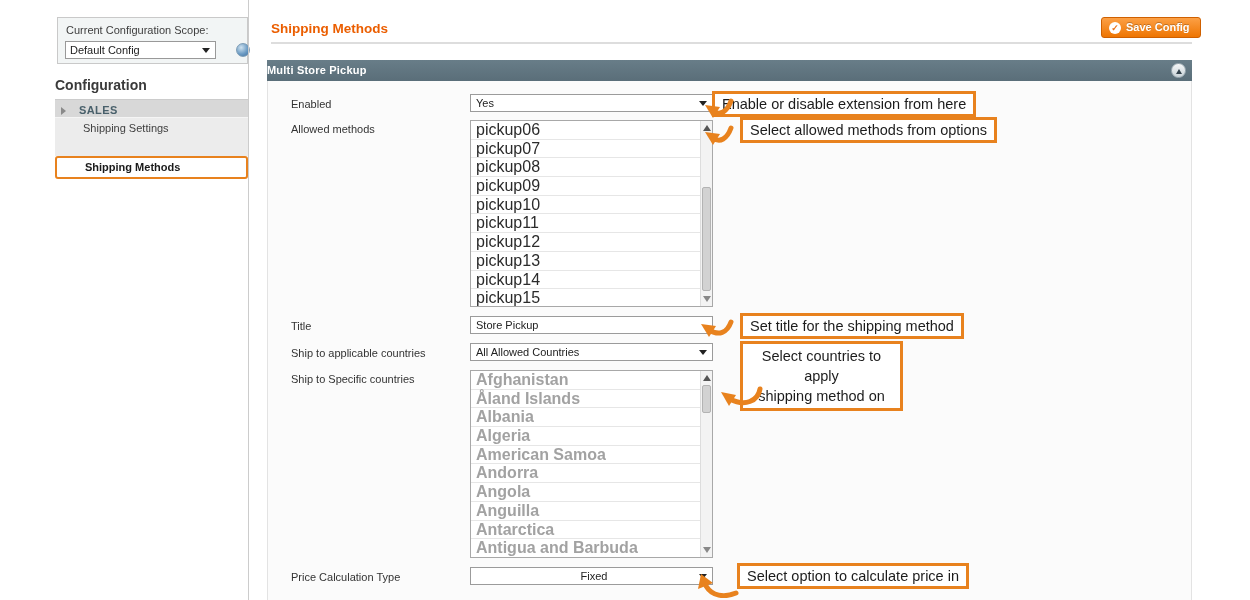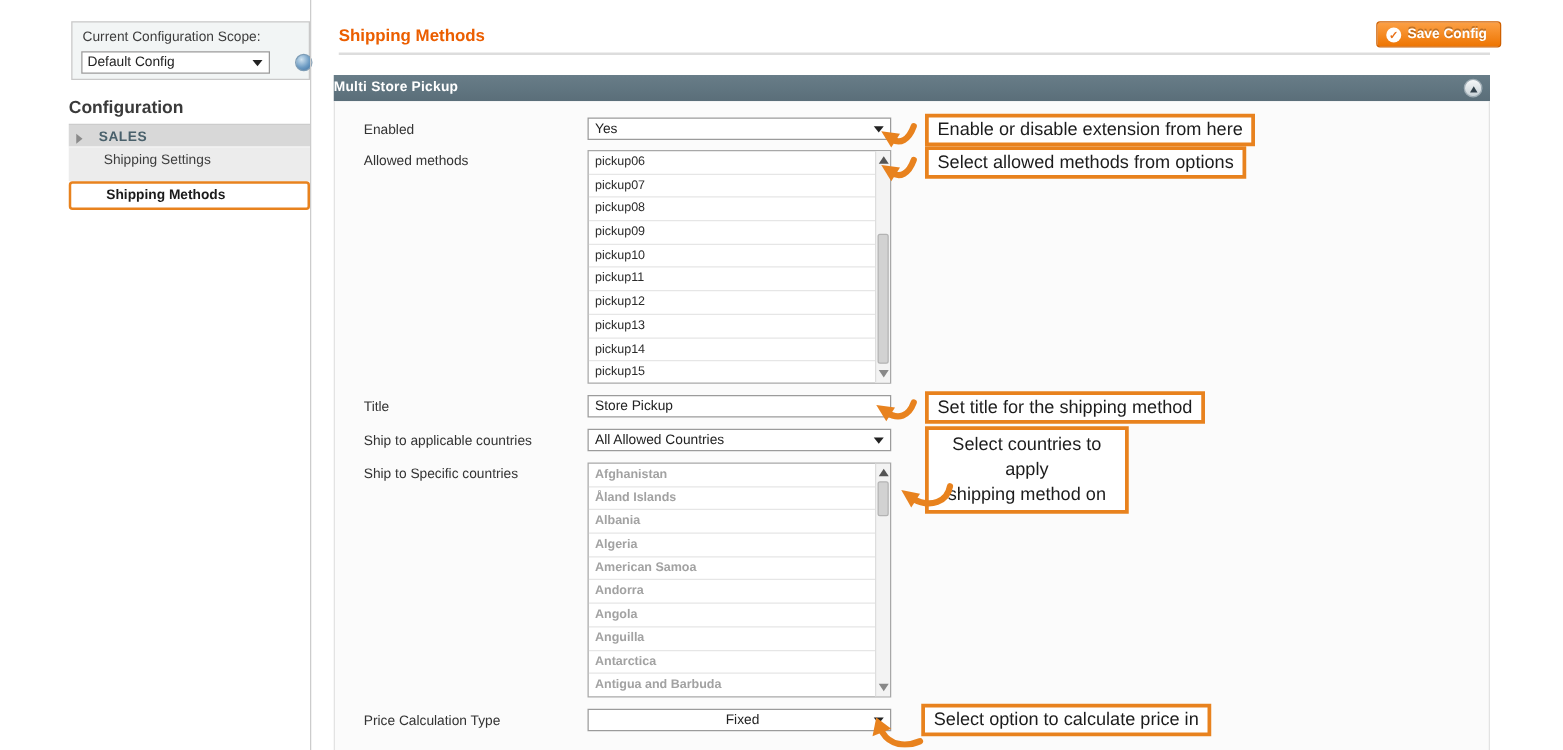--- a/index.html
+++ b/index.html
@@ -17,21 +17,21 @@
     border-left:4px solid transparent; border-right:4px solid transparent; border-top:5px solid #222; }
   .help-icon { position:absolute; left:178px; top:25px; width:14px; height:14px; border-radius:50%;
     background:radial-gradient(circle at 35% 30%, #cfe2ef, #6d9cc4 55%, #3c6fa0);
     border:1px solid #7d9cb5; }
   .config-title { position:absolute; left:55px; top:77px; font-size:14px; font-weight:bold; color:#3a3a3a; }
   .side-menu { position:absolute; left:55px; top:99px; width:193px; border-top:1px solid #ccc; }
   .menu-sales { position:relative; height:17px; background:#d8d8d8; line-height:21px;
     padding-left:24px; font-size:11px; font-weight:bold; color:#49606b; letter-spacing:.4px; cursor:pointer; }
   .menu-sales .tri { position:absolute; left:6px; top:7px; width:0; height:0;
     border-top:4px solid transparent; border-bottom:4px solid transparent; border-left:5px solid #8a8a8a; }
-  .menu-item { height:28px; line-height:21px; background:#ececec; padding-left:28px;
+  .menu-item { height:39px; line-height:21px; background:#ececec; padding-left:28px;
     font-size:11px; color:#3e3e3e; border-top:1px solid #f5f5f5; cursor:pointer; }
   .menu-item.active { background:#fff; font-weight:bold; color:#1a1a1a;
     border:2px solid #e8821e; border-radius:3px; height:23px; line-height:19px; }
   .v-divider { position:absolute; left:248px; top:0; width:1px; height:600px; background:#ccc; }
 
   
   .page-title { position:absolute; left:271px; top:21px; font-size:13.5px; font-weight:bold; color:#eb5e00; }
   .title-rule { position:absolute; left:271px; top:42px; width:921px; height:2px; background:#ddd; }
   .save-btn { position:absolute; left:1101px; top:17px; height:21px; padding:0 10px 0 7px;
     background:linear-gradient(#fca045,#ee7502); border:1px solid #cf6000; border-radius:3px;
@@ -55,21 +55,21 @@
   .lbl { position:absolute; font-size:11px; color:#333; }
   .sel { position:absolute; left:470px; width:243px; height:18px; background:#fff;
     border:1px solid #9b9b9b; font-size:11px; color:#222; line-height:16px; padding-left:5px; cursor:pointer; }
   .sel .arr { position:absolute; right:5px; top:6px; width:0; height:0;
     border-left:4px solid transparent; border-right:4px solid transparent; border-top:5px solid #222; }
   .txt { position:absolute; left:470px; width:243px; height:18px; background:#fff;
     border:1px solid #9b9b9b; font-size:11px; color:#222; padding-left:5px;
     font-family:"Liberation Sans", sans-serif; }
   .lb { position:absolute; left:470px; width:243px; background:#fff; border:1px solid #a8a8a8; }
   .lb .rows { position:absolute; left:0; top:0; right:12px; bottom:0; overflow:hidden; }
-  .lb .row { height:18.7px; line-height:18.5px; padding-left:5px; font-size:10px; color:#2b2b2b;
+  .lb .row { height:18.7px; line-height:18.5px; padding-left:5px; font-size:16px; color:#2b2b2b;
     border-bottom:1px solid #e6e6e6; cursor:pointer; }
   .lb.disabled .row { color:#a2a2a2; font-weight:bold; text-shadow:1px 1px 0 #fff; }
   .sb { position:absolute; right:0; top:0; bottom:0; width:12px; background:#f3f3f3; border-left:1px solid #ddd; }
   .sb .up, .sb .dn { position:absolute; left:2px; width:0; height:0; cursor:pointer; }
   .sb .up { top:4px; border-left:4px solid transparent; border-right:4px solid transparent; border-bottom:6px solid #555; }
   .sb .dn { bottom:4px; border-left:4px solid transparent; border-right:4px solid transparent; border-top:6px solid #888; }
   .sb .thumb { position:absolute; left:1px; width:9px; background:#d2d2d2;
     border:1px solid #b3b3b3; border-radius:2px; cursor:pointer; }
 
   
@@ -177,21 +177,21 @@
       <span class="thumb" style="top:14px;height:28px;"></span>
       <span class="dn"></span>
     </div>
   </div>
 
   <div class="sel" style="top:567px;text-align:center;">
     <span>Fixed</span>
     <span class="arr"></span>
   </div>
 
-  <div class="callout" style="left:740px;top:91px;">Enable or disable extension from here</div>
+  <div class="callout" style="left:712px;top:91px;">Enable or disable extension from here</div>
   <div class="callout" style="left:740px;top:117px;">Select allowed methods from options</div>
   <div class="callout" style="left:740px;top:313px;">Set title for the shipping method</div>
   <div class="callout two-line" style="left:740px;top:341px;">
     <div>Select countries to apply</div>
     <div>shipping method on</div>
   </div>
   <div class="callout" style="left:737px;top:563px;">Select option to calculate price in</div>
 
   <svg class="arrow-svg" style="left:700px;top:96px;" width="38" height="26">
     <path d="M31,5 C27,16 20,20 13,15" fill="none" stroke="#e8821e" stroke-width="5" stroke-linecap="round"></path>

